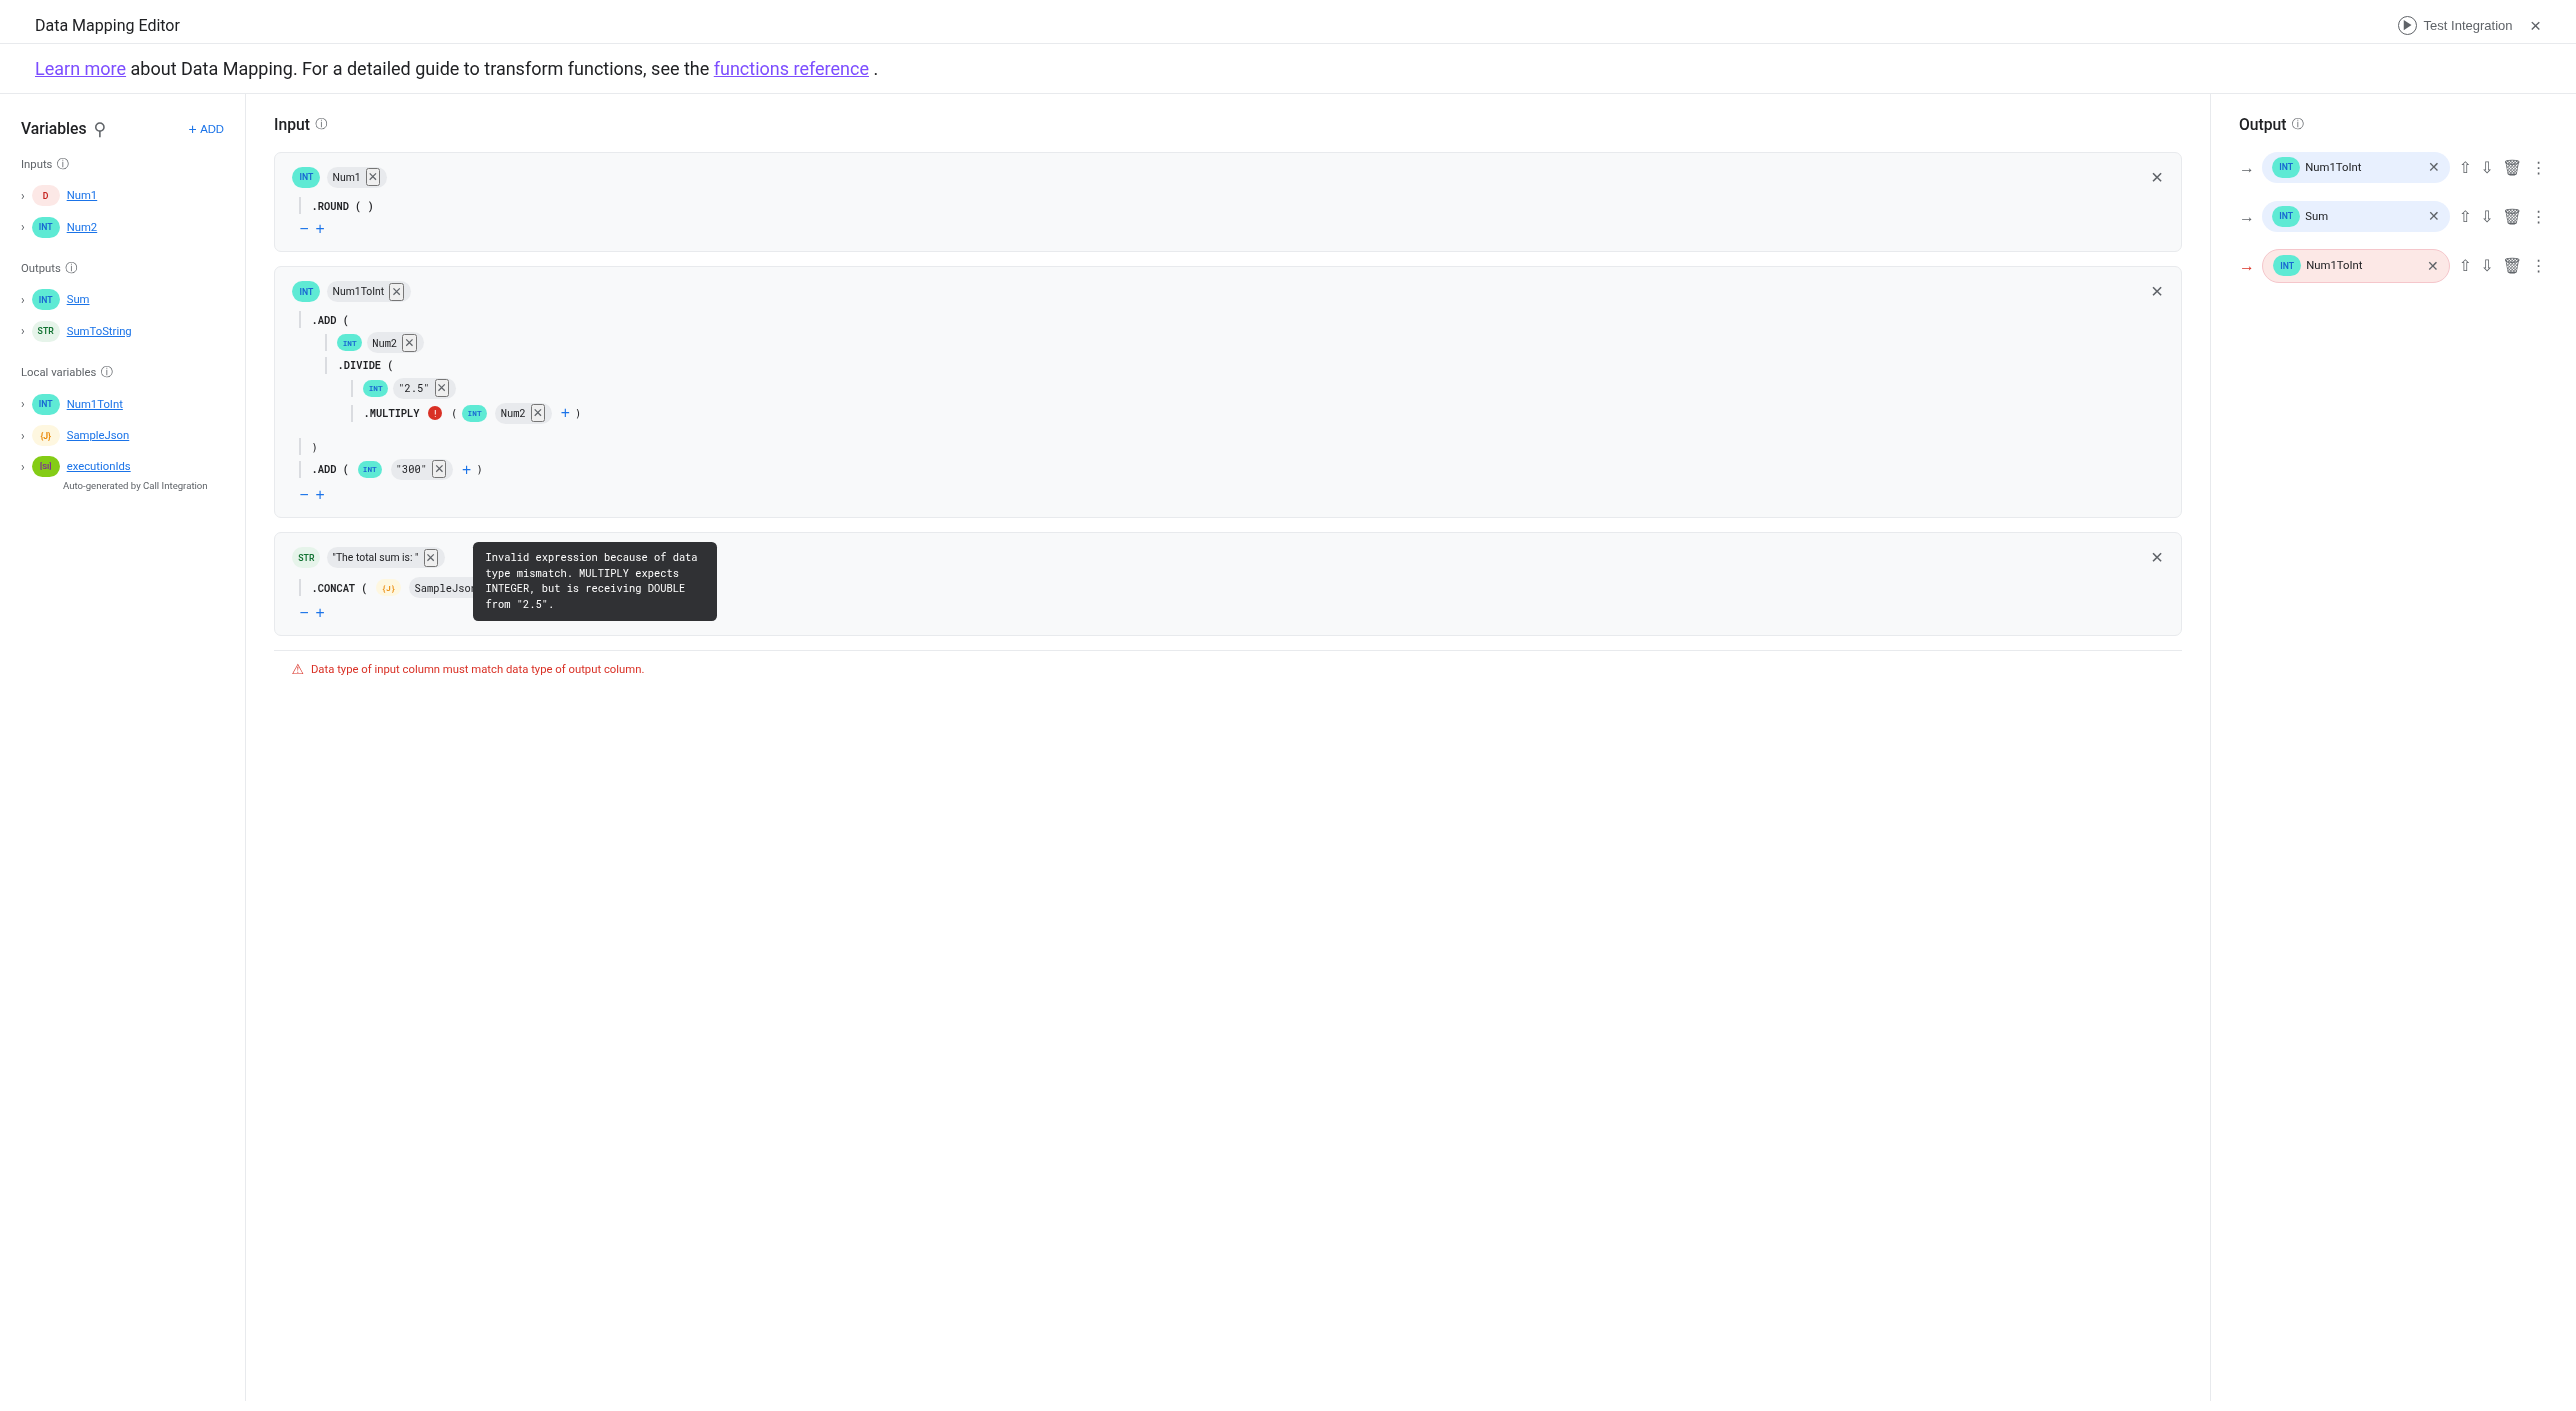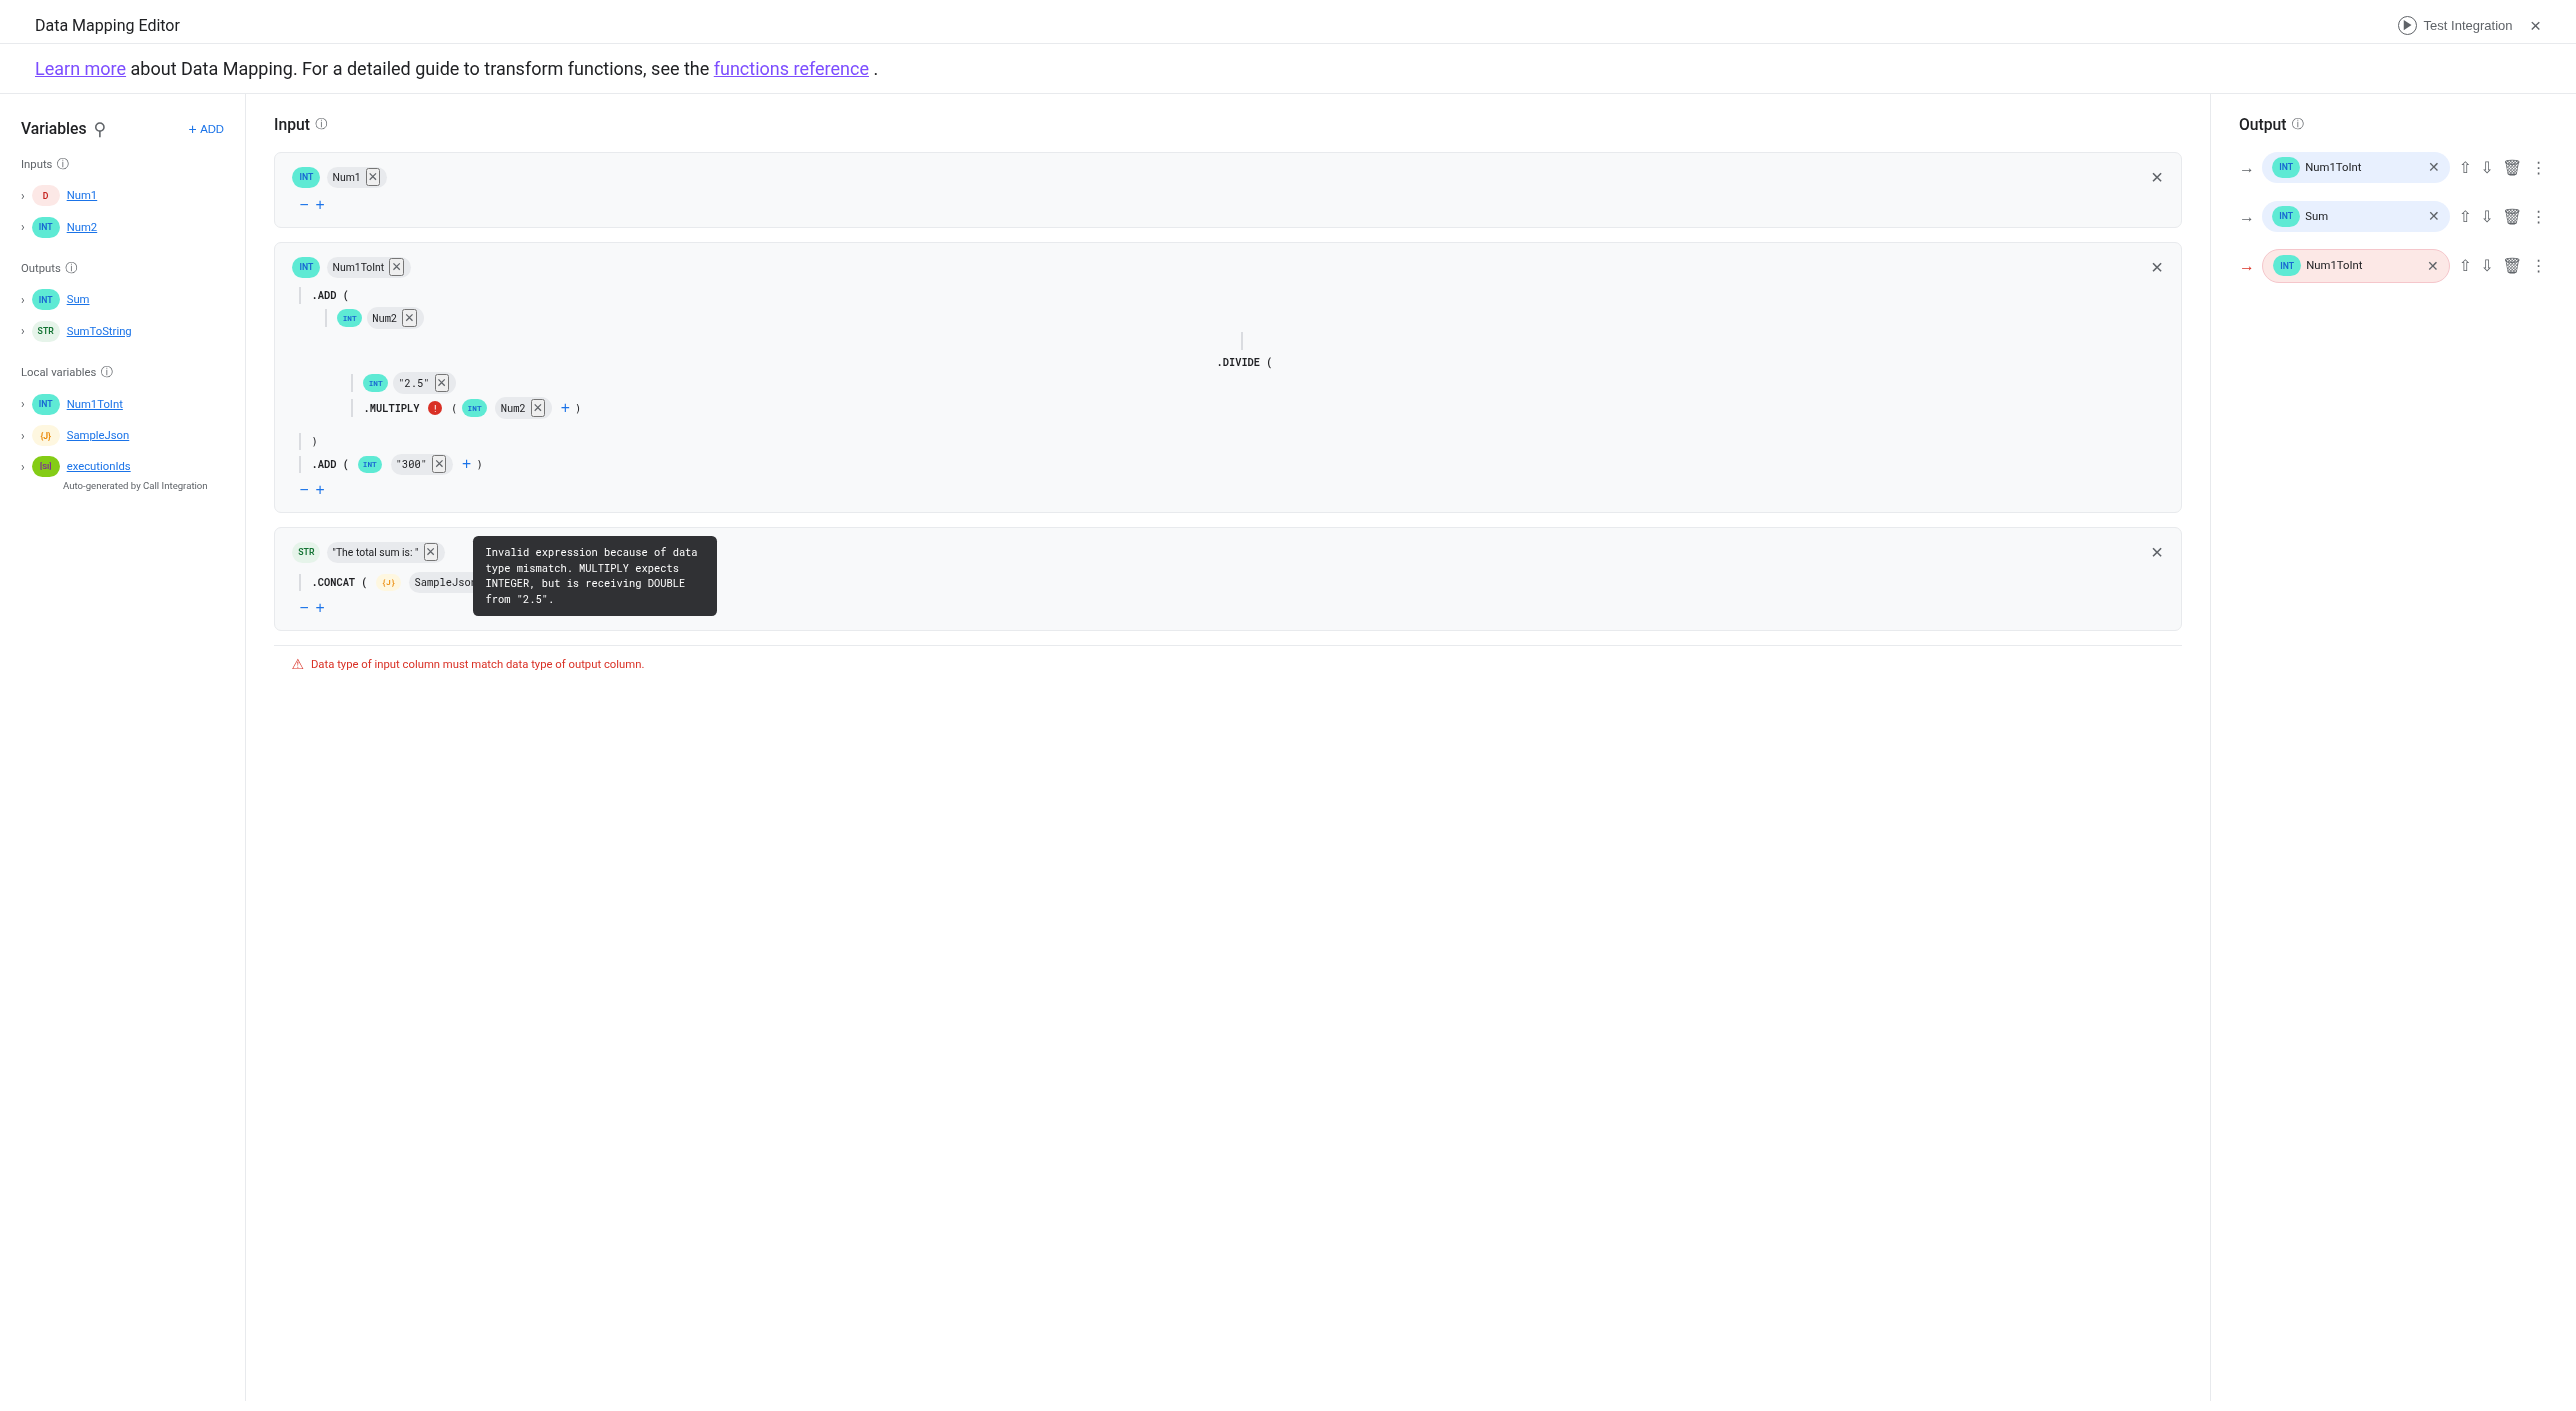--- a/index.html
+++ b/index.html
@@ -442,20 +442,26 @@
       <div class="card-header">
         <div class="card-header-left">
           <span class="type-badge int">INT</span>
           <div class="tag-chip">
             <span>Num1</span>
             <button class="chip-close">✕</button>
           </div>
         </div>
         <button class="card-close">✕</button>
       </div>
+      <div class="code-block">
+        <div class="code-line">
+          <div style="width:1.7px;background:#dadce0;height:17.4px;margin-right:5.2px;"></div>
+          <span class="fn-name">.ROUND ( )</span>
+        </div>
+      </div>
       <div class="card-footer">
         <button class="minus-btn">−</button>
         <button class="plus-btn">+</button>
       </div>
     </div>
 
     <div class="input-card" style="position:relative;">
       <div class="card-header">
         <div class="card-header-left">
           <span class="type-badge int">INT</span>
@@ -472,21 +478,21 @@
           <span class="fn-name">.ADD (</span>
         </div>
         <div class="code-line indent1" style="padding-left:26px;">
           <div style="width:1.7px;background:#dadce0;height:17.4px;margin-right:5.2px;"></div>
           <span class="type-badge int" style="width:24.4px;height:17.4px;font-size:7.8px;">INT</span>
           <div class="tag-chip">
             <span>Num2</span>
             <button class="chip-close">✕</button>
           </div>
         </div>
-        <div class="code-line indent1" style="padding-left:26px;flex-direction:column;">
+        <div class="code-line indent1" style="padding-left:26px;">
           <div style="width:1.7px;background:#dadce0;height:17.4px;margin-right:5.2px;"></div>
           <span class="fn-name">.DIVIDE (</span>
         </div>
         <div class="code-line indent2" style="padding-left:52px;">
           <div style="width:1.7px;background:#dadce0;height:17.4px;margin-right:5.2px;"></div>
           <span class="type-badge int" style="width:24.4px;height:17.4px;font-size:7.8px;">INT</span>
           <div class="tag-chip">
             <span>"2.5"</span>
             <button class="chip-close">✕</button>
           </div>

